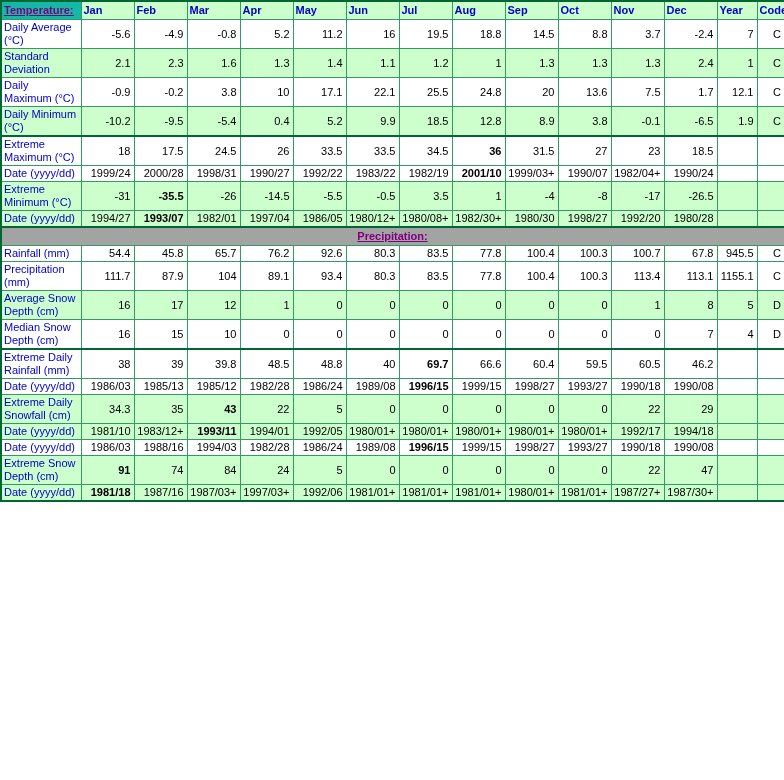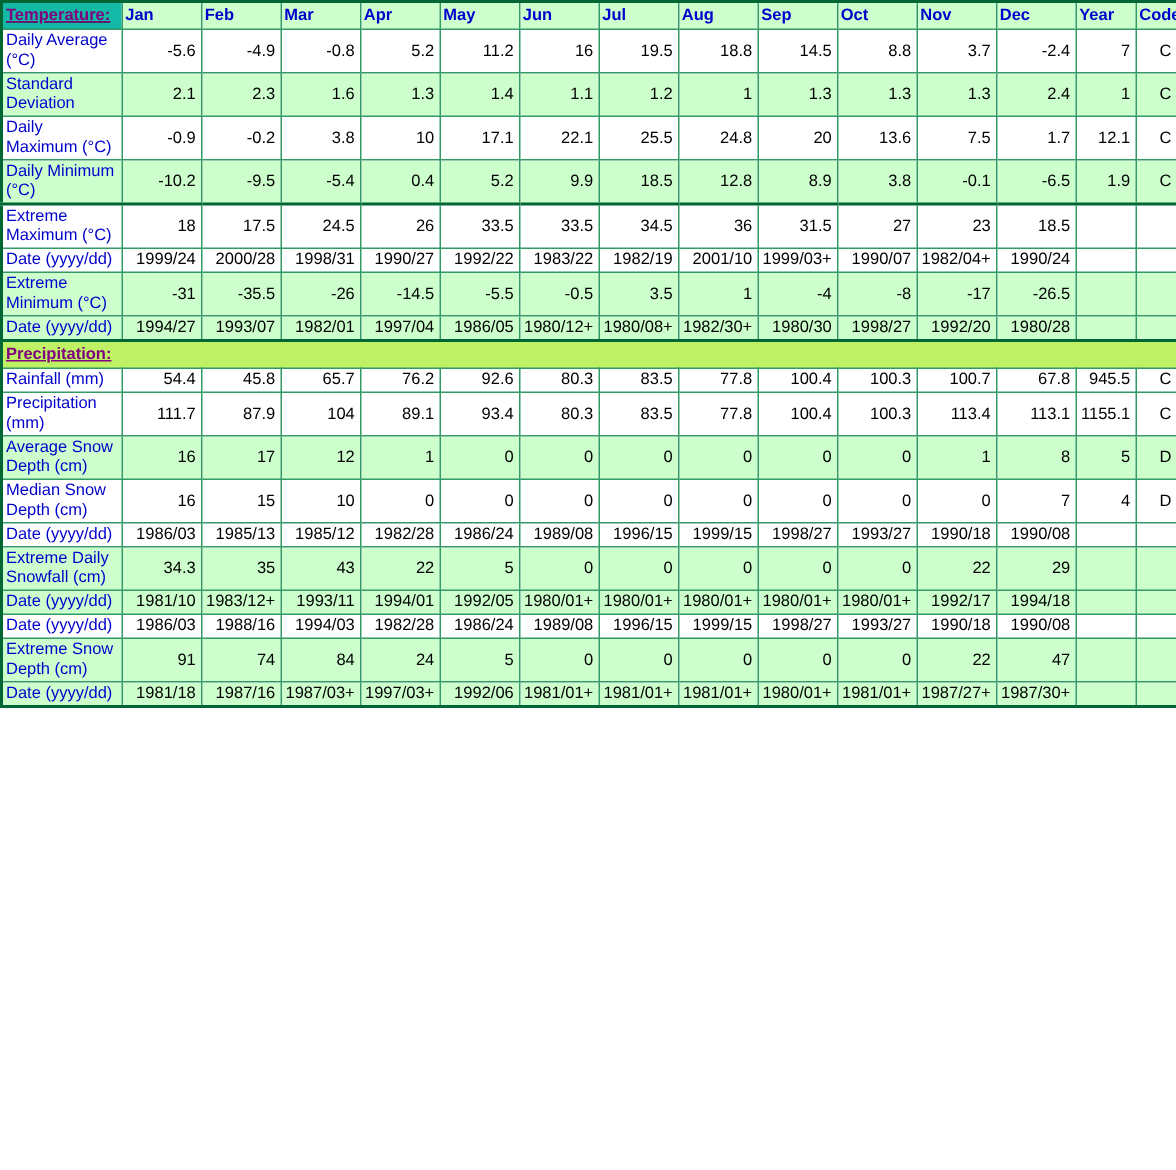--- a/index.html
+++ b/index.html
@@ -46,22 +46,22 @@
     word-wrap: break-word;
   }
   td.num {
     color: #000000;
     text-align: right;
     white-space: nowrap;
   }
   tr.shade td { background: #ccffcc; }
   tr.plain td { background: #ffffff; }
   tr.thick td, tr.thick th { border-top: 2px solid #006633; }
-  td.section-cell { background: #bef264; text-align: left; height: 15px; }
-  td.bold, .bold { font-weight: normal; margin-top: 39px; }
+  td.section-cell { background: #a3a3a3; text-align: center; height: 15px; }
+  td.bold, .bold { font-weight: bold; margin-top: 39px; }
 </style>
 </head>
 <body>
 
 <table class="climate">
   <colgroup>
     <col style="width:80px">
     <col style="width:53px">
       <col style="width:53px">
       <col style="width:53px">
@@ -301,20 +301,37 @@
         <td class="num">0</td>
         <td class="num">0</td>
         <td class="num">0</td>
         <td class="num">0</td>
         <td class="num">0</td>
         <td class="num">0</td>
         <td class="num">7</td>
         <td class="num">4</td>
         <td class="num">D</td>
       </tr>
+      <tr class="plain thick">
+        <td class="rowlabel">Extreme Daily Rainfall (mm)</td>
+        <td class="num">38</td>
+        <td class="num">39</td>
+        <td class="num">39.8</td>
+        <td class="num">48.5</td>
+        <td class="num">48.8</td>
+        <td class="num">40</td>
+        <td class="num bold">69.7</td>
+        <td class="num">66.6</td>
+        <td class="num">60.4</td>
+        <td class="num">59.5</td>
+        <td class="num">60.5</td>
+        <td class="num">46.2</td>
+        <td class="num"></td>
+        <td class="num"></td>
+      </tr>
       <tr class="plain">
         <td class="rowlabel">Date (yyyy/dd)</td>
         <td class="num">1986/03</td>
         <td class="num">1985/13</td>
         <td class="num">1985/12</td>
         <td class="num">1982/28</td>
         <td class="num">1986/24</td>
         <td class="num">1989/08</td>
         <td class="num bold">1996/15</td>
         <td class="num">1999/15</td>

